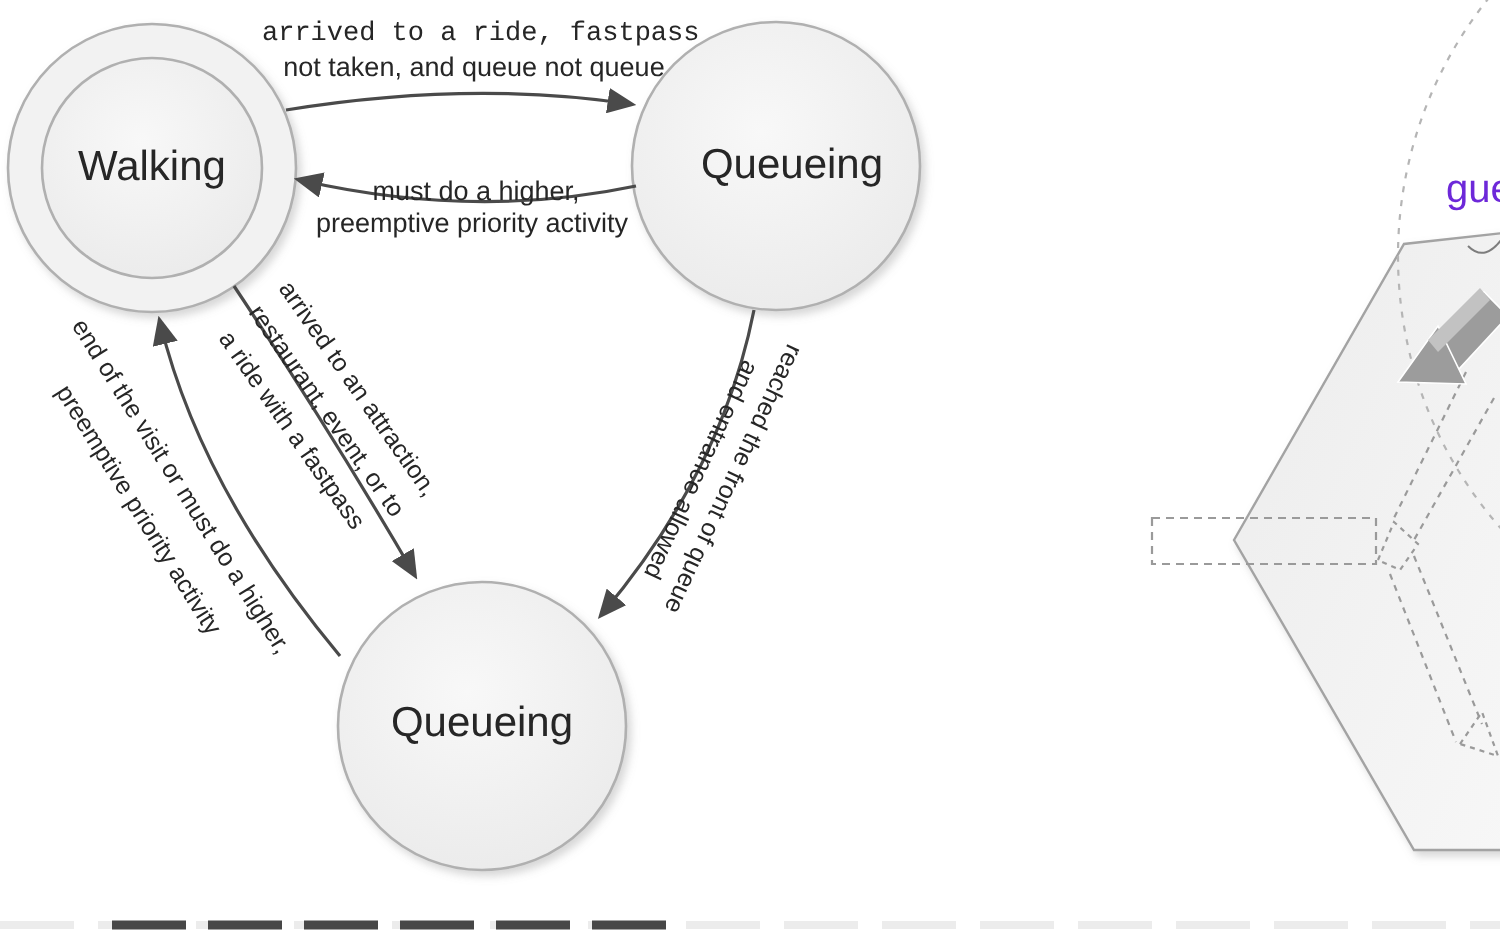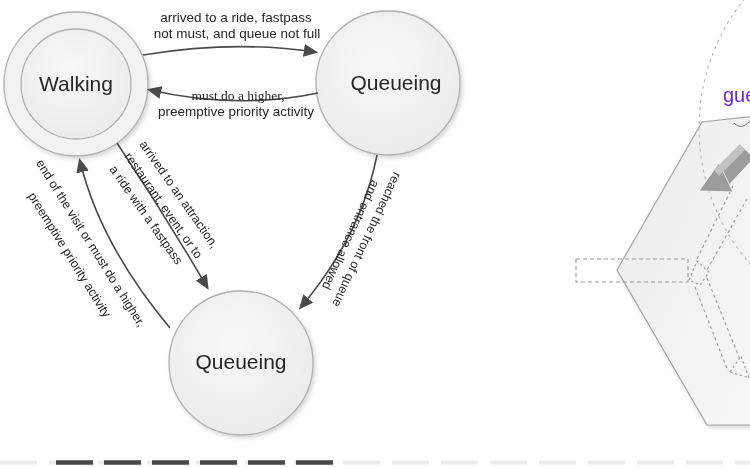--- a/index.html
+++ b/index.html
@@ -70,24 +70,24 @@
     <path d="M 377 155 Q 361 236 301 307" fill="none" stroke="#4a4a4a" stroke-width="1.6" marker-end="url(#ah)"></path>
 
     <path d="M 0 462.5 H 750" stroke="#ececec" stroke-width="4" stroke-dasharray="37 12" fill="none"></path>
     <path d="M 56 462.5 H 338" stroke="#474747" stroke-width="4.5" stroke-dasharray="37 11" fill="none"></path>
   </svg>
 
   <div class="lbl state" style="left:-4px;top:72px;">Walking</div>
   <div class="lbl state" style="left:316px;top:71px;">Queueing</div>
   <div class="lbl state" style="left:161px;top:350px;">Queueing</div>
 
-  <div class="lbl edge" style="left:131px;top:10px;">arrived to a ride, fastpass</div>
-  <div class="lbl edge" style="left:132px;top:26px;">not must, and queue not full</div>
+  <div class="lbl edge" style="left:131px;top:10px;font-family:Liberation Mono, monospace;">arrived to a ride, fastpass</div>
+  <div class="lbl edge" style="left:132px;top:26px;">not taken, and queue not queue</div>
 
-  <div class="lbl edge" style="left:133px;top:88px;font-family:Liberation Serif, serif;">must do a higher,</div>
+  <div class="lbl edge" style="left:133px;top:88px;">must do a higher,</div>
   <div class="lbl edge" style="left:131px;top:104px;">preemptive priority activity</div>
 
   <div class="lbl rot" style="left:148px;top:138px;transform:rotate(55deg);">arrived to an attraction,</div>
   <div class="lbl rot" style="left:133px;top:150px;transform:rotate(55deg);">restaurant, event, or to</div>
   <div class="lbl rot" style="left:118px;top:163px;transform:rotate(55deg);">a ride with a fastpass</div>
 
   <div class="lbl rot" style="left:45px;top:157px;transform:rotate(58deg);">end of the visit or must do a higher,</div>
   <div class="lbl rot" style="left:37px;top:190px;transform:rotate(58deg);">preemptive priority activity</div>
 
   <div class="lbl rot" style="left:404px;top:176px;transform:rotate(115deg);">reached the front of queue</div>

